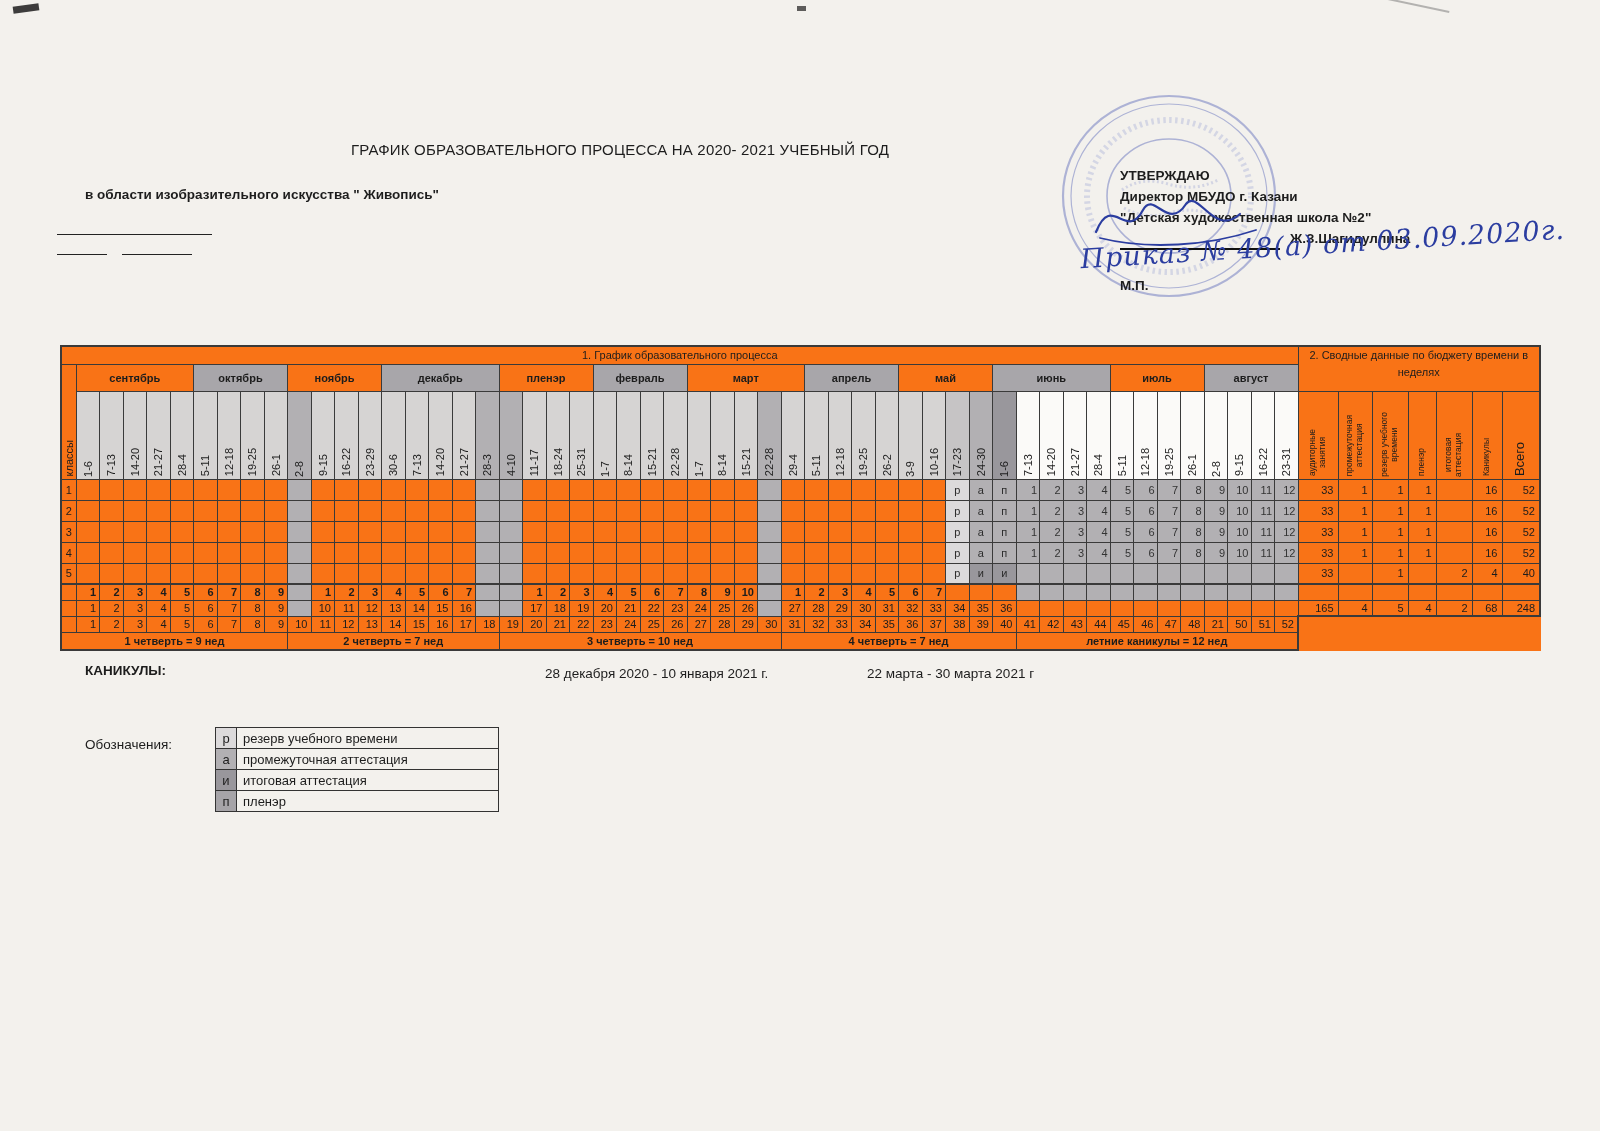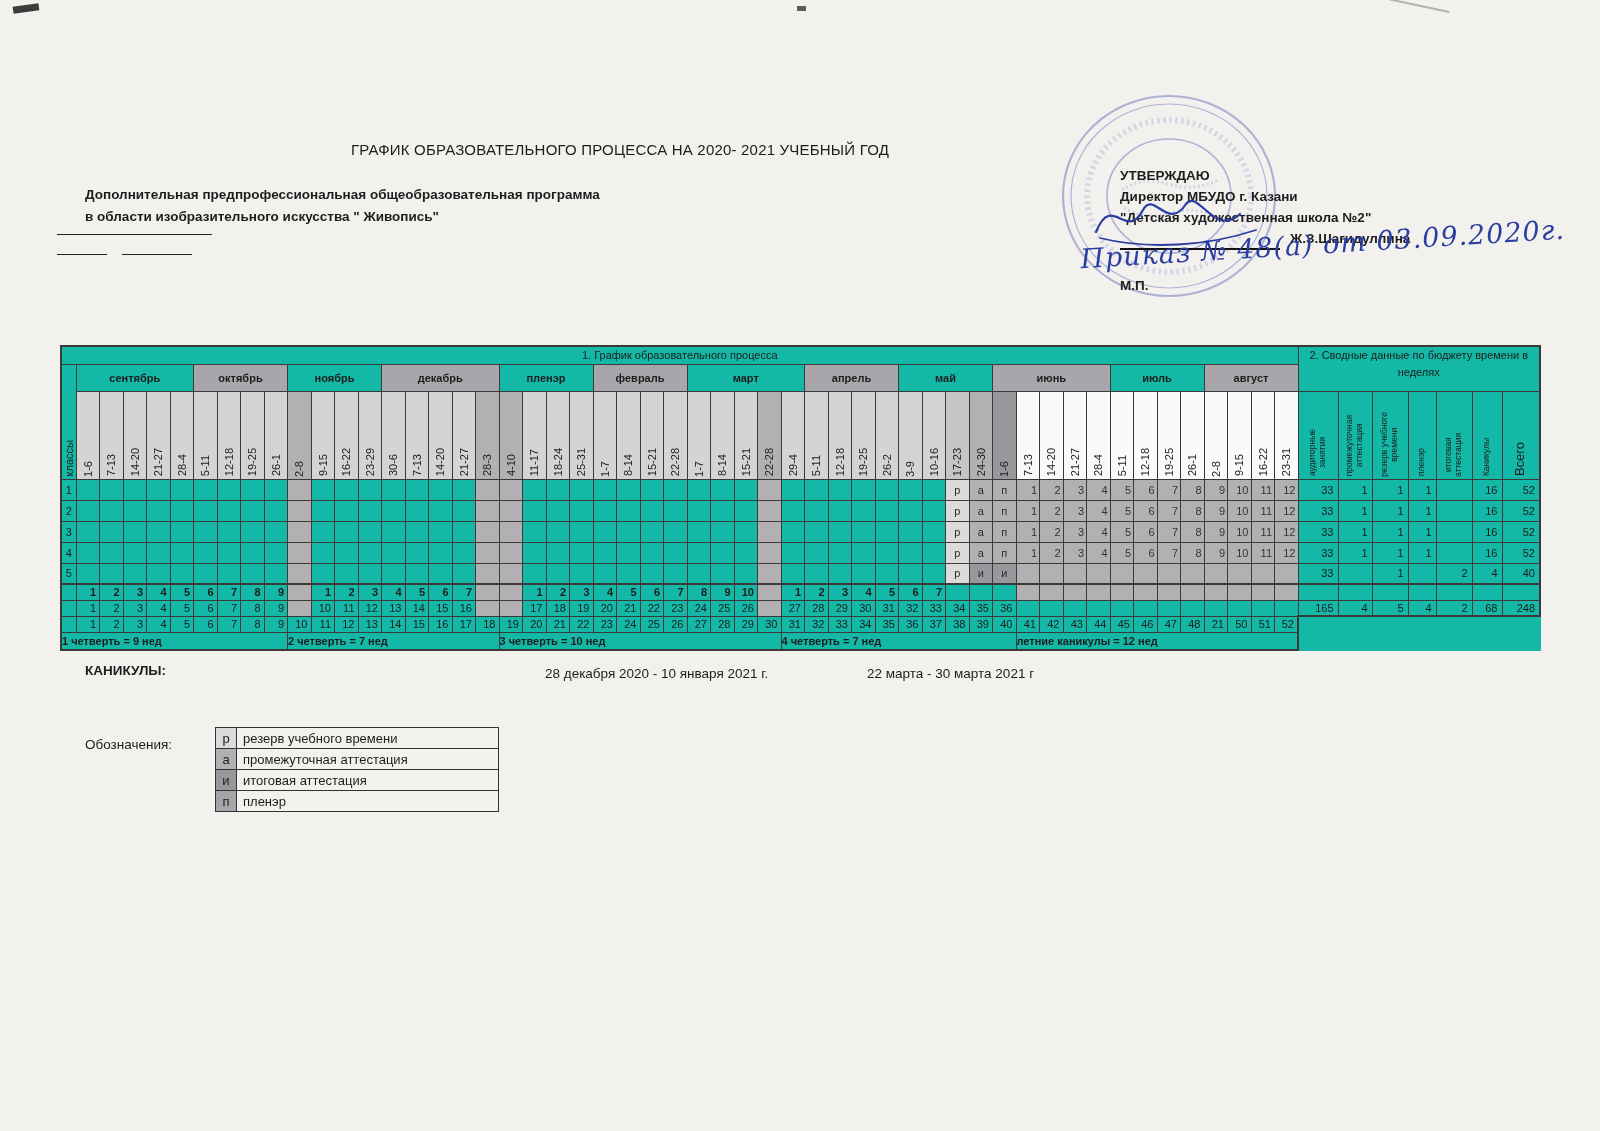--- a/index.html
+++ b/index.html
@@ -16,21 +16,21 @@
   .appr-underline{display:inline-block;width:160px;border-bottom:2px solid #111;margin-right:10px;height:16px;}
   .mp{margin-top:26px;}
   .handwritten{position:absolute;left:1080px;top:228px;width:500px;z-index:4;
                font-family:"DejaVu Serif",serif;font-style:italic;font-size:27px;
                color:#2b3da0;transform:rotate(-3.5deg);letter-spacing:1px;white-space:nowrap;}
   .sig-svg{position:absolute;left:1088px;top:186px;z-index:4;}
   .stamp{position:absolute;left:1052px;top:90px;z-index:1;opacity:.55;}
   .artifact{position:absolute;background:#1c1c1c;}
   
   #sched{position:absolute;left:60px;top:345px;}
-  table.grid{border-collapse:collapse;table-layout:fixed;background:#14b8a6;}
+  table.grid{border-collapse:collapse;table-layout:fixed;background:#f97316;}
   table.grid td{border:1px solid #3a3a3a;padding:0;font-size:11px;overflow:hidden;box-sizing:border-box;}
   .bt2{border-top-width:2px !important;} .bb2{border-bottom-width:2px !important;}
   .bl2{border-left-width:2px !important;} .br2{border-right-width:2px !important;}
   .nb{border:none !important;background:transparent !important;}
   .sl{background:#d6d4d3;} .slm{background:#c6c4c5;} .sl2{background:#dcdadb;}
   .sm{background:#b2b0b3;} .smd{background:#a6a4a8;} .sd{background:#99979c;} .sw{background:#fbfaf8;}
   .msh{background:#a8a6aa;}
   .rot{display:inline-block;writing-mode:vertical-rl;transform:rotate(180deg);
        white-space:pre-line;line-height:1.12;}
   td.vb{vertical-align:bottom;text-align:center;padding-bottom:3px;}
@@ -40,42 +40,41 @@
   .wl .rot{font-size:11px;}
   .klass .rot{font-size:11px;}
   .sumh .rot{font-size:8.5px;}
   .vsego .rot{font-size:13px;}
   .clab{font-size:12px;text-align:center;}
   .mark{text-align:center;font-size:11px;color:#2c2c2c;}
   .num{text-align:right;padding-right:2px !important;font-size:10px;color:#333;}
   .qw{text-align:right;padding-right:3px !important;font-size:10.5px;font-weight:bold;}
   .tw,.cw{text-align:right;padding-right:3px !important;font-size:10px;}
   .sumv{font-size:13px;text-align:right;padding-right:4px !important;}
-  .qtr{font-weight:bold;font-size:13px;}
+  .qtr{font-weight:bold;font-size:13px;text-align:center;}
   
   .vac-label{position:absolute;left:85px;top:663px;font-weight:bold;font-size:13.5px;}
   .vac-item{position:absolute;top:663px;font-size:13.5px;line-height:22px;}
   .legend-label{position:absolute;left:85px;top:737px;font-size:13.5px;}
   .legend-table{position:absolute;left:215px;top:727px;border-collapse:collapse;}
   .legend-table td{border:1px solid #333;height:21px;font-size:13px;box-sizing:border-box;}
   .lg-sym{width:21px;text-align:center;font-size:12.5px;}
   .lg-txt{width:262px;padding-left:6px;}
 </style>
 </head>
 <body>
 
 <div id="page">
 
   <div class="artifact" style="left:13px;top:5px;width:26px;height:7px;transform:rotate(-8deg);opacity:.85;"></div>
   <div class="artifact" style="left:797px;top:6px;width:9px;height:5px;opacity:.7;"></div>
   <div class="artifact" style="left:1382px;top:4px;width:68px;height:2px;transform:rotate(12deg);opacity:.45;background:#666;"></div>
 
   <div class="doc-title">ГРАФИК ОБРАЗОВАТЕЛЬНОГО ПРОЦЕССА НА 2020- 2021 УЧЕБНЫЙ ГОД</div>
   <div class="program">
-    <div>Дополнительная предпрофессиональная общеобразовательная программа</div>
     <div>в области изобразительного искусства " Живопись"</div>
   </div>
   <div class="uline" style="left:57px;top:234px;width:155px;"></div>
   <div class="uline" style="left:57px;top:254px;width:50px;"></div>
   <div class="uline" style="left:122px;top:254px;width:70px;"></div>
 
   <svg class="stamp" width="235" height="225" viewBox="0 0 235 225">
     <ellipse cx="117" cy="106" rx="106" ry="100" fill="none" stroke="#7580c2" stroke-width="2.2"></ellipse>
     <ellipse cx="117" cy="106" rx="98" ry="92" fill="none" stroke="#7580c2" stroke-width="1.2"></ellipse>
     <ellipse cx="117" cy="106" rx="82" ry="76" fill="none" stroke="#8d97cf" stroke-width="6" stroke-dasharray="2.5 3.5" opacity=".55"></ellipse>

